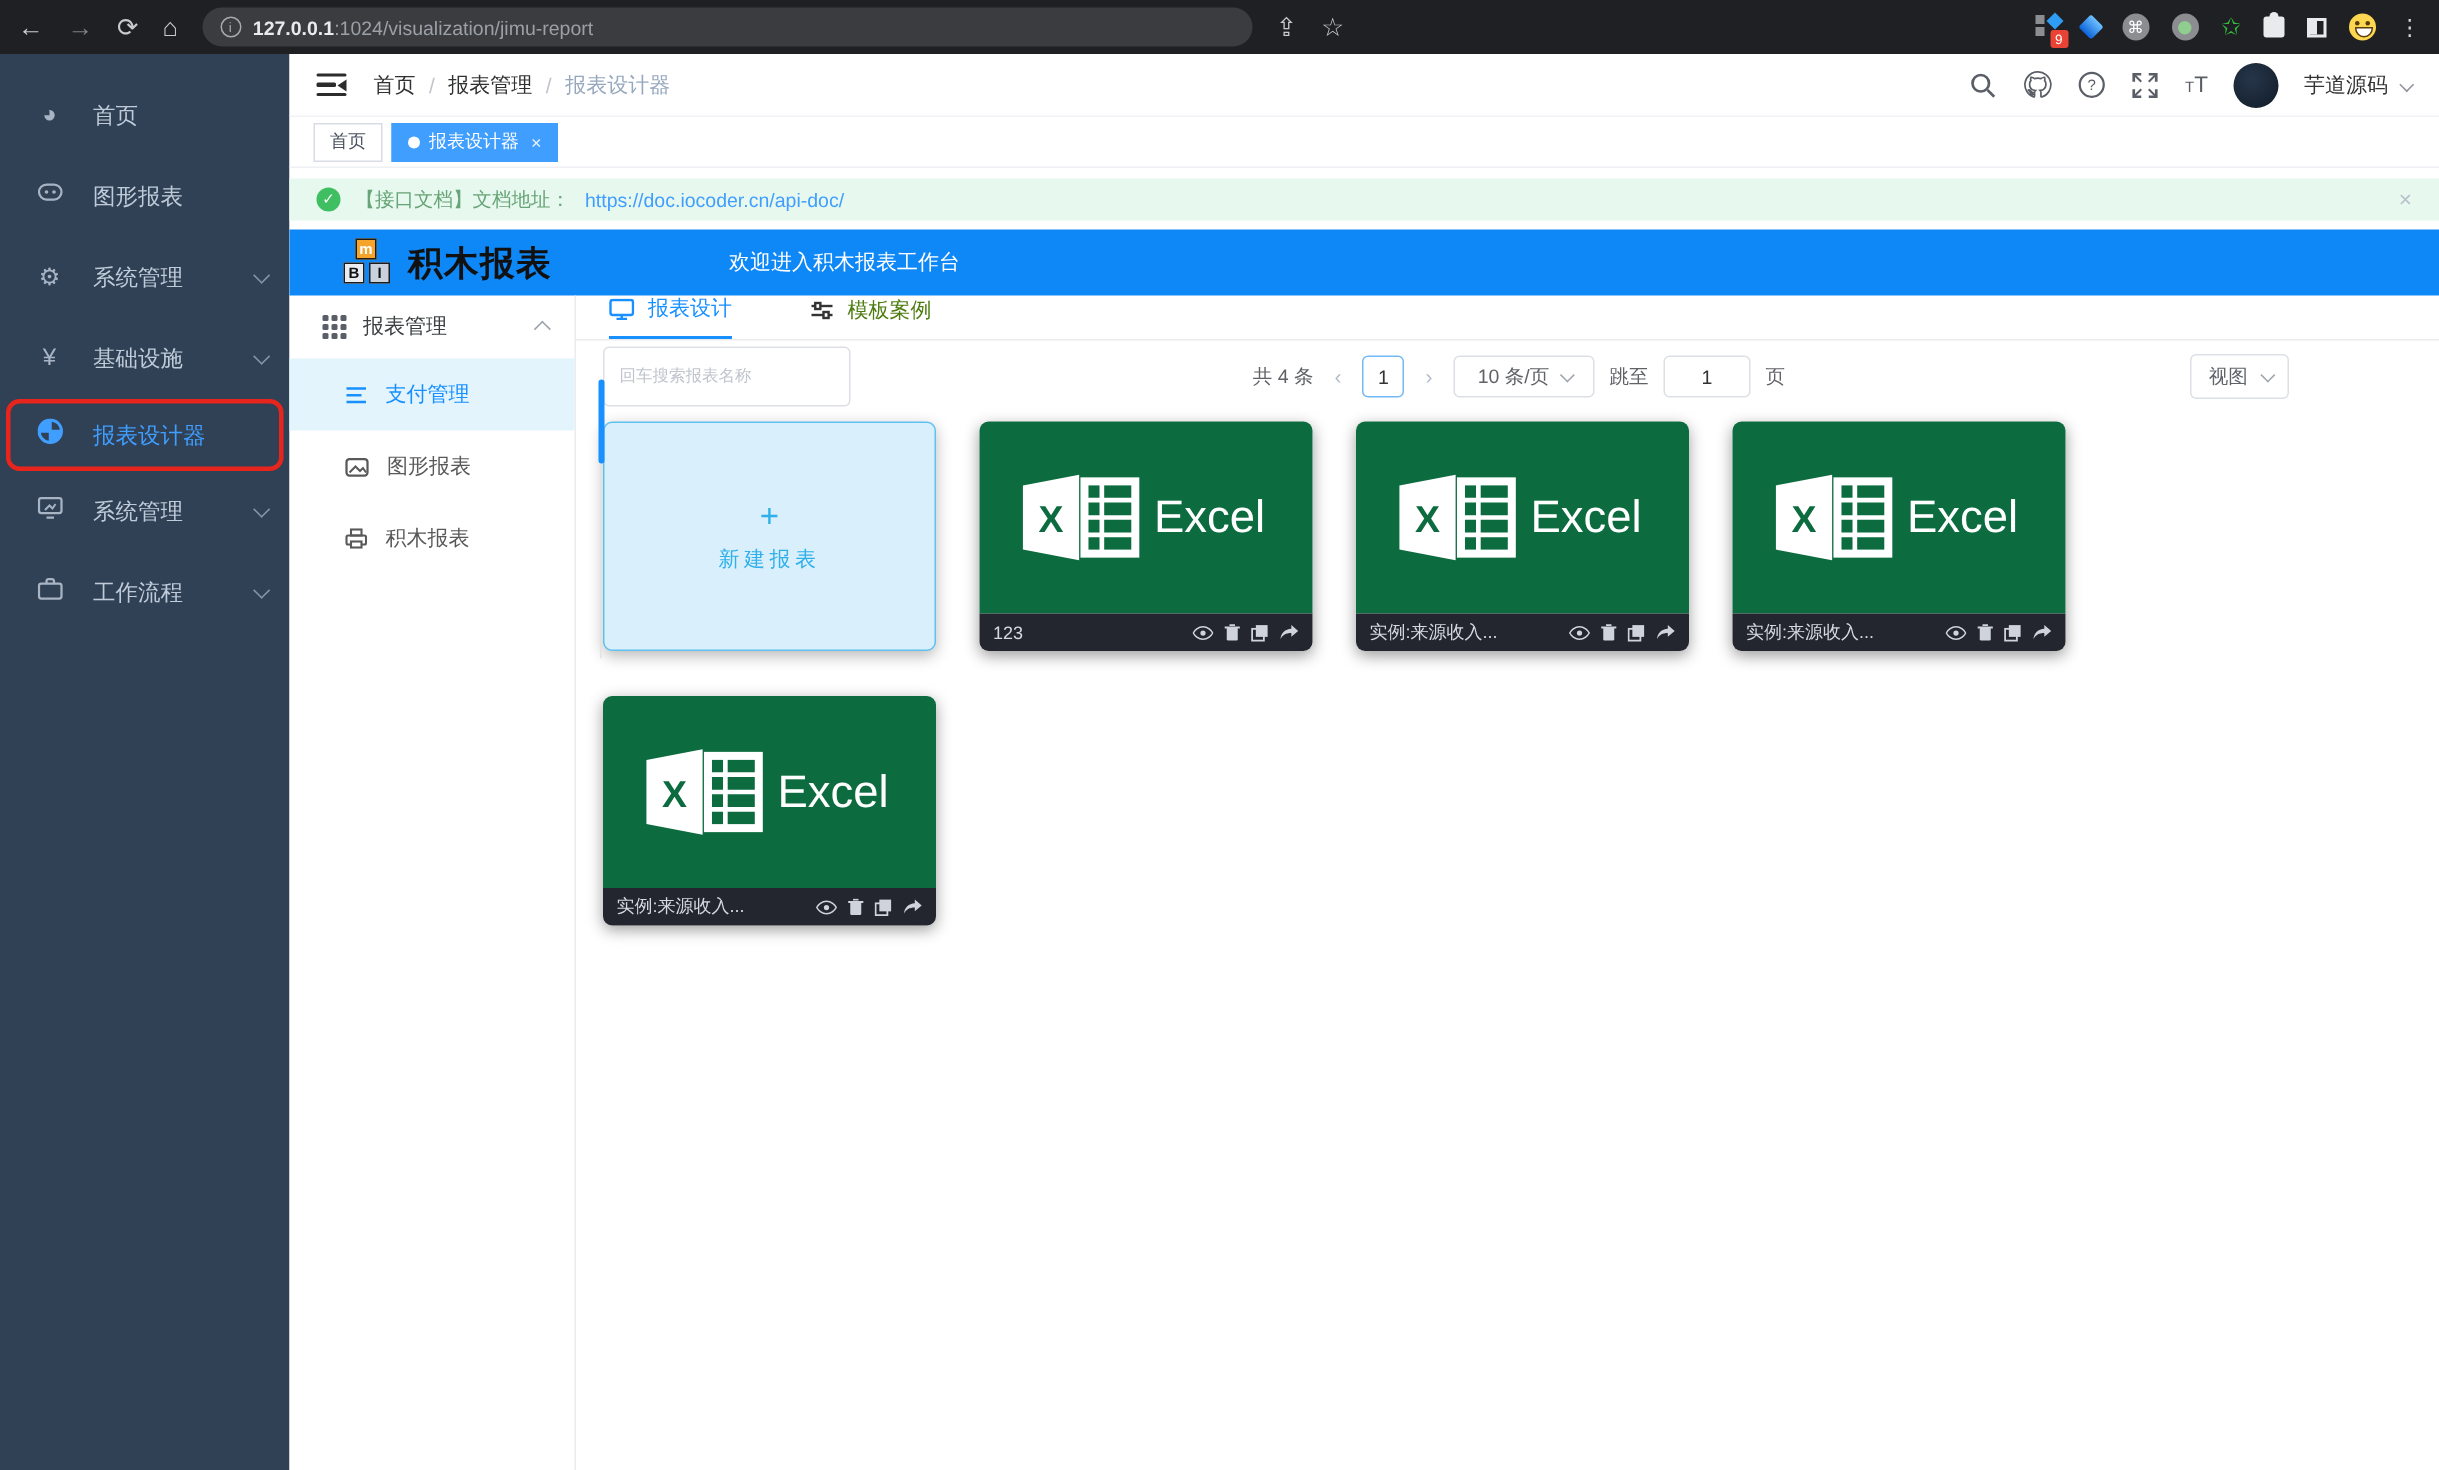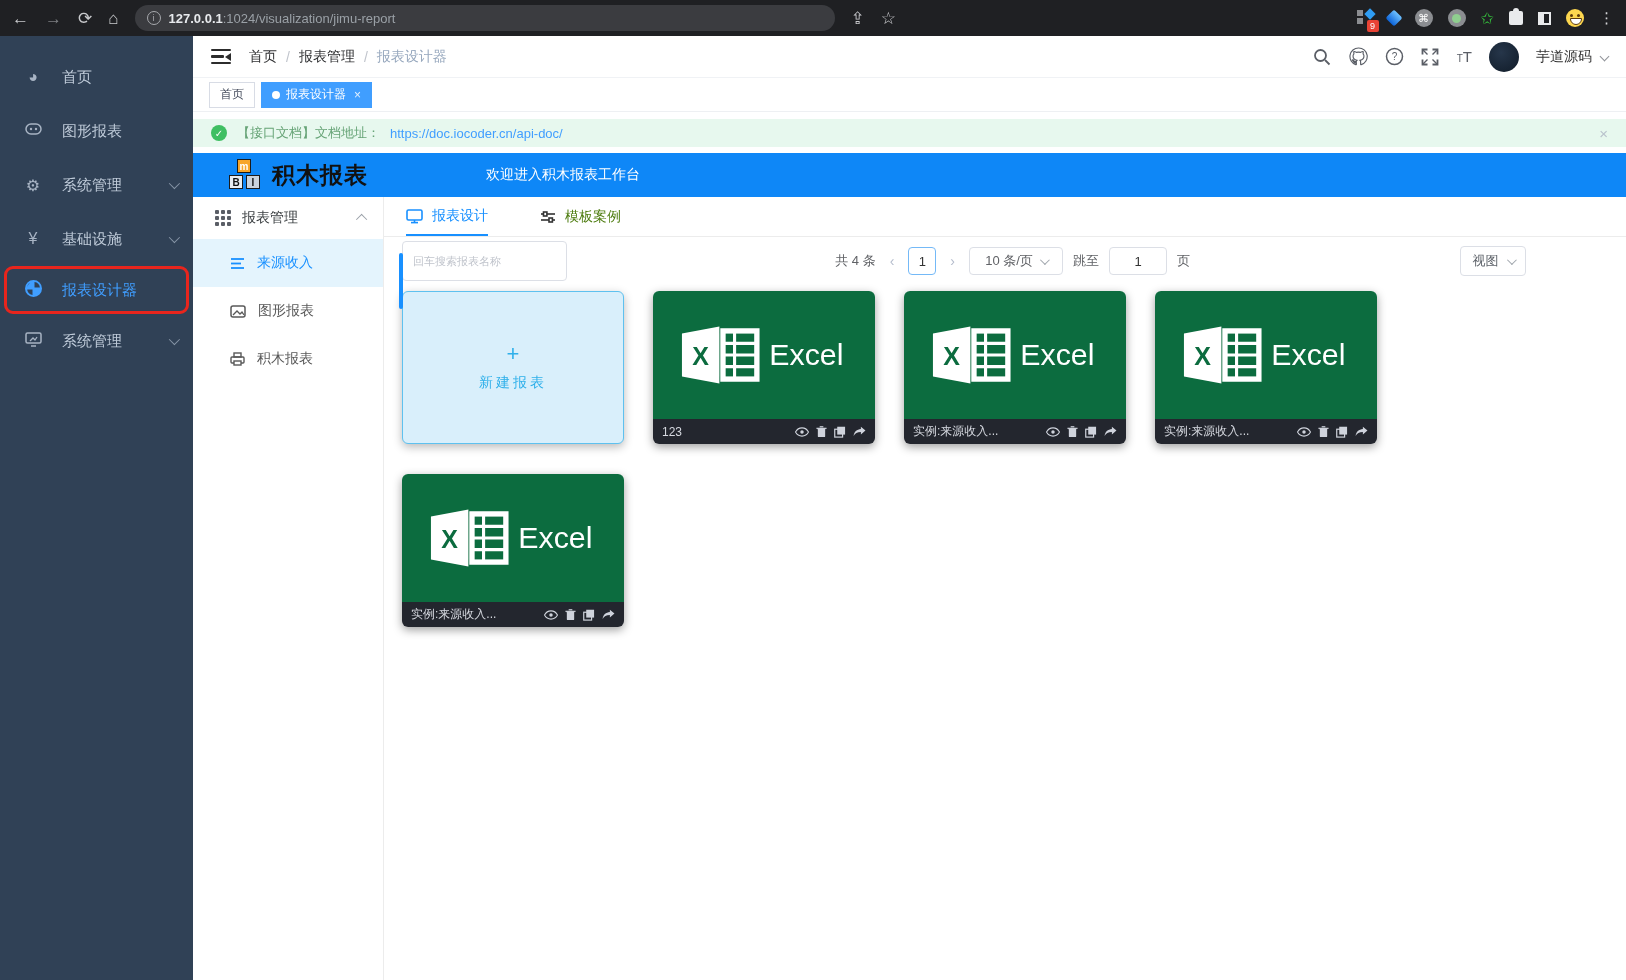--- a/index.html
+++ b/index.html
@@ -93,21 +93,21 @@
   .jpanel { width:191px; flex-shrink:0; border-right:1px solid #ececec; }
   .jpanel-hd { height:42px; display:flex; align-items:center; padding:0 16px 0 22px; color:#3c4043; font-size:14px; }
   .grid9 { display:grid; grid-template-columns:repeat(3,4px); grid-gap:2px; margin-right:11px; }
   .grid9 i { width:4px; height:4px; background:#5a5e66; border-radius:1px; }
   .chev-up { margin-left:auto; width:8px; height:8px; border-left:1.6px solid #9aa0a8; border-top:1.6px solid #9aa0a8; transform:rotate(45deg) translateY(2px); }
   .jpanel-item { height:48px; display:flex; align-items:center; padding-left:37px; gap:12px; font-size:14px; color:#595959; cursor:pointer; }
   .jpanel-item svg { flex-shrink:0; }
   .jpanel-item.active { background:#e4f4fd; color:#1890ff; }
 
   .jcontent { flex:1; display:flex; flex-direction:column; position:relative; min-width:0; }
-  .ctabs { height:40px; display:flex; align-items:flex-end; gap:52px; padding-left:22px; border-bottom:1px solid #ececec; }
+  .ctabs { height:30px; display:flex; align-items:flex-end; gap:52px; padding-left:22px; border-bottom:1px solid #ececec; }
   .ctab { display:flex; align-items:center; gap:9px; font-size:14px; color:#4d7c0f; height:38px; cursor:pointer; }
   .ctab.active { color:#1890ff; border-bottom:2px solid #1890ff; }
   .vscroll { position:absolute; left:15px; top:56px; width:4px; height:56px; background:#1890ff; border-radius:2px; z-index:3; }
   .vtrack { position:absolute; left:16px; top:112px; width:1px; height:130px; background:#e3e3e3; z-index:2; }
 
   .toolbar { height:48px; display:flex; align-items:center; padding:0 100px 0 18px; font-size:13px; color:#606266; }
   .search-input { width:165px; height:40px; border:1px solid #dcdfe6; border-radius:4px; padding:0 10px; font-size:11px; color:#333; font-family:"Liberation Sans",sans-serif; }
   .search-input::placeholder { color:#c0c4cc; }
   .pager { margin-left:auto; display:flex; align-items:center; gap:10px; }
   .pg-arrow { color:#b4bccc; font-size:14px; padding:0 4px; cursor:pointer; }
@@ -204,20 +204,30 @@
         <span class="mi">
           <svg width="17" height="15" viewBox="0 0 17 15">
               <rect x="1" y="1" width="15" height="10" rx="1.5" fill="none" stroke="#a8b4c4" stroke-width="1.5"></rect>
               <path d="M5 9l3-3 2 2 2-3" fill="none" stroke="#a8b4c4" stroke-width="1.3"></path>
               <line x1="6" y1="14" x2="11" y2="14" stroke="#a8b4c4" stroke-width="1.5"></line>
             </svg>
         </span>
         <span>系统管理</span>
         <span class="chev"></span>
       </div>
+      <div class="menu-item">
+        <span class="mi">
+          <svg width="17" height="15" viewBox="0 0 17 15">
+              <rect x="1" y="4" width="15" height="10" rx="1.5" fill="none" stroke="#a8b4c4" stroke-width="1.5"></rect>
+              <path d="M6 4V2.5A1.5 1.5 0 0 1 7.5 1h2A1.5 1.5 0 0 1 11 2.5V4" fill="none" stroke="#a8b4c4" stroke-width="1.5"></path>
+            </svg>
+        </span>
+        <span>工作流程</span>
+        <span class="chev"></span>
+      </div>
     </div>
   </div>
 
   <div class="main">
     <div class="app-header">
       <span class="hamburger">
           <i></i>
           <i></i>
           <i></i>
           <span class="tri"></span>
@@ -306,21 +316,21 @@
           <span class="chev-up"></span>
         </div>
         <div class="jpanel-item active">
           <svg width="15" height="13" viewBox="0 0 15 13">
               <g stroke="#1890ff" stroke-width="1.8">
                 <line x1="1" y1="2" x2="14" y2="2"></line>
                 <line x1="1" y1="6.5" x2="11" y2="6.5"></line>
                 <line x1="1" y1="11" x2="14" y2="11"></line>
               </g>
             </svg>
-          <span>来源收入</span>
+          <span>支付管理</span>
         </div>
         <div class="jpanel-item">
           <svg width="16" height="13" viewBox="0 0 16 13">
               <rect x="1" y="1" width="14" height="11" rx="2" fill="none" stroke="#595959" stroke-width="1.5"></rect>
               <path d="M3 10l4-4 3 3 2-2 2 3" fill="none" stroke="#595959" stroke-width="1.3"></path>
             </svg>
           <span>图形报表</span>
         </div>
         <div class="jpanel-item">
           <svg width="15" height="14" viewBox="0 0 15 14">

